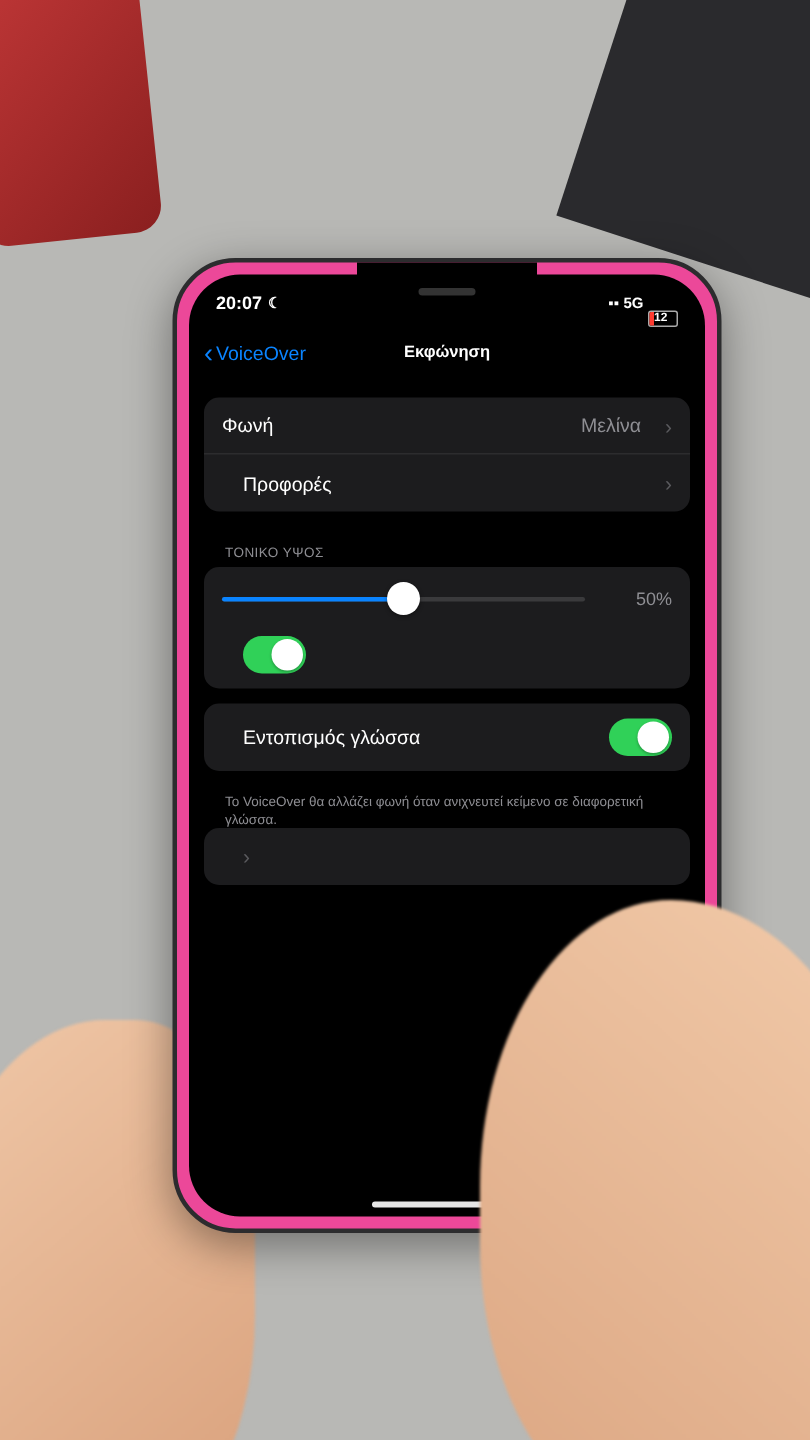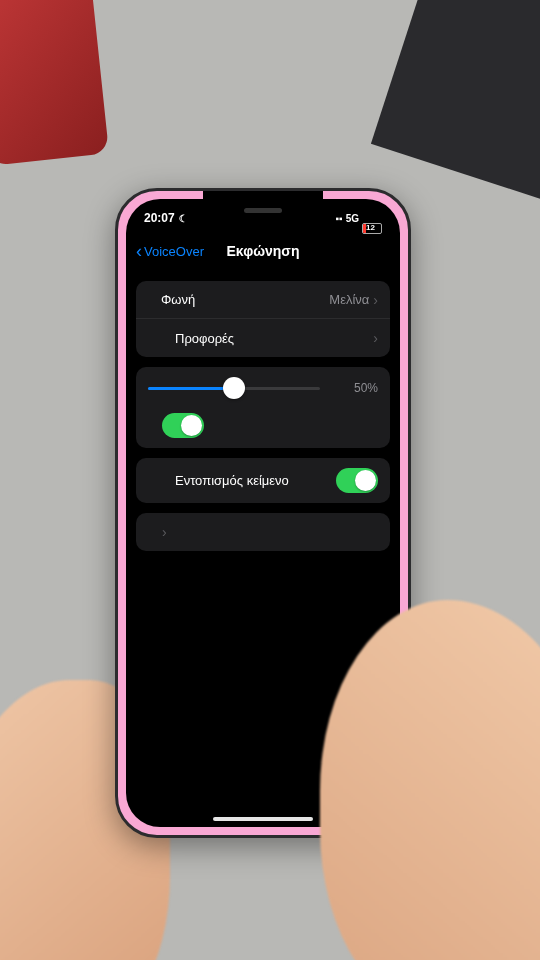--- a/index.html
+++ b/index.html
@@ -1,39 +1,39 @@
 <!DOCTYPE html>
 <html><head>
   <meta charset="utf-8">
   <style>
     * { margin: 0; padding: 0; box-sizing: border-box; font-family: -apple-system, BlinkMacSystemFont, 'Segoe UI', sans-serif; }
     body { width: 540px; height: 960px; background: #b8b8b5; position: relative; overflow: hidden; }
     .scene { width: 100%; height: 100%; position: relative; }
     .red-block { position: absolute; top: -20px; left: -20px; width: 120px; height: 180px; background: linear-gradient(135deg, #c23838, #8a1f1f); border-radius: 18px; transform: rotate(-6deg); z-index: 1; }
     .dark-block { position: absolute; top: -40px; right: -60px; width: 200px; height: 220px; background: #2a2a2d; transform: rotate(18deg); z-index: 1; }
-    .phone { position: absolute; top: 188px; left: 115px; width: 296px; height: 650px; background: #f9a8d4; border-radius: 42px; z-index: 3; box-shadow: 0 8px 30px rgba(0,0,0,0.4); border: 3px solid #2c2c2e; }
+    .phone { position: absolute; top: 172px; left: 115px; width: 366px; height: 650px; background: #ec4899; border-radius: 42px; z-index: 3; box-shadow: 0 8px 30px rgba(0,0,0,0.4); border: 3px solid #2c2c2e; }
     .notch { position: absolute; top: 0; left: 50%; transform: translateX(-50%); width: 120px; height: 24px; background: #000; border-radius: 0 0 16px 16px; z-index: 5; }
     .notch-bulge { position: absolute; bottom: 2px; left: 50%; transform: translateX(-50%); width: 38px; height: 5px; background: #333; border-radius: 3px; }
     .screen { position: absolute; top: 8px; left: 8px; right: 8px; bottom: 8px; background: #000; border-radius: 34px; overflow: hidden; }
     .status-bar { display: flex; justify-content: space-between; align-items: center; padding: 8px 18px 4px; height: 34px; color: #fff; font-size: 12px; font-weight: 600; }
     .status-left { display: flex; align-items: center; gap: 4px; }
     .status-right { display: flex; align-items: center; gap: 3px; font-size: 10px; }
     .moon-icon { font-size: 10px; }
     .nav-bar { position: relative; height: 36px; display: flex; align-items: center; justify-content: center; }
     .back-button { position: absolute; left: 10px; display: flex; align-items: center; color: #0a84ff; font-size: 13px; font-weight: 400; gap: 2px; }
     .back-chevron { font-size: 18px; line-height: 1; }
-    .page-title { color: #fff; font-size: 14px; font-weight: 600; }
+    .page-title { color: #fff; font-size: 11px; font-weight: 600; }
     .content { padding: 12px 10px; }
     .group { background: #1c1c1e; border-radius: 10px; overflow: hidden; margin-bottom: 10px; }
     .group-header { color: #8e8e93; font-size: 9px; font-weight: 400; text-transform: uppercase; padding: 12px 14px 5px; letter-spacing: 0.3px; }
     .group-footer { color: #8e8e93; font-size: 9px; padding: 5px 14px 0; line-height: 1.3; }
     .row { display: flex; align-items: center; justify-content: space-between; padding: 10px 12px; min-height: 38px; border-bottom: 0.5px solid #2c2c2e; }
     .row:last-child { border-bottom: none; padding-left: 26px; }
-    .row-label { color: #fff; font-size: 13px; flex: 1; margin-left: 13px; }
-    .row-value { color: #8e8e93; font-size: 13px; margin-right: 4px; }
+    .row-label { color: #fff; font-size: 13px; flex: 1; }
+    .row-value { color: #8e8e93; font-size: 13px; margin-right: 16px; }
     .chevron-right { color: #5a5a5e; font-size: 14px; }
     .slider-row { padding: 14px 12px 8px; }
     .slider-container { display: flex; align-items: center; gap: 26px; }
     .slider-track { flex: 1; position: relative; height: 3px; background: #3a3a3c; border-radius: 2px; }
     .slider-fill { position: absolute; left: 0; top: 0; height: 100%; width: 50%; background: #0a84ff; border-radius: 2px; }
     .slider-thumb { position: absolute; left: 50%; top: 50%; transform: translate(-50%, -50%); width: 22px; height: 22px; background: #fff; border-radius: 50%; box-shadow: 0 1px 3px rgba(0,0,0,0.4); }
     .slider-pct { color: #8e8e93; font-size: 12px; min-width: 32px; text-align: right; }
     .switch { width: 42px; height: 25px; border-radius: 13px; position: relative; }
     .switch.on { background: #30d158; }
     .switch-knob { position: absolute; width: 21px; height: 21px; background: #fff; border-radius: 50%; top: 2px; right: 2px; box-shadow: 0 1px 2px rgba(0,0,0,0.3); }
@@ -88,45 +88,47 @@
             <span class="row-label">Φωνή</span>
             <span class="row-value">Μελίνα</span>
             <span class="chevron-right">›</span>
           </div>
           <div class="row">
             <span class="row-label">Προφορές</span>
             <span class="chevron-right">›</span>
           </div>
         </div>
 
+        <div class="group-header">ΤΟΝΙΚΟ ΥΨΟΣ</div>
         <div class="group">
           <div class="slider-row">
             <div class="slider-container">
               <div class="slider-track">
                 <div class="slider-fill"></div>
                 <div class="slider-thumb"></div>
               </div>
               <span class="slider-pct">50%</span>
             </div>
           </div>
           <div class="row">
             <div class="switch on">
               <div class="switch-knob"></div>
             </div>
           </div>
         </div>
 
         <div class="group">
           <div class="row">
-            <span class="row-label">Εντοπισμός κείμενο</span>
+            <span class="row-label">Εντοπισμός γλώσσα</span>
             <div class="switch on">
               <div class="switch-knob"></div>
             </div>
           </div>
         </div>
+        <div class="group-footer">Το VoiceOver θα αλλάζει φωνή όταν ανιχνευτεί κείμενο σε διαφορετική γλώσσα.</div>
 
         <div class="group">
           <div class="row">
             <span class="chevron-right">›</span>
           </div>
         </div>
 
       </div>
 
       <div class="home-indicator"></div>

